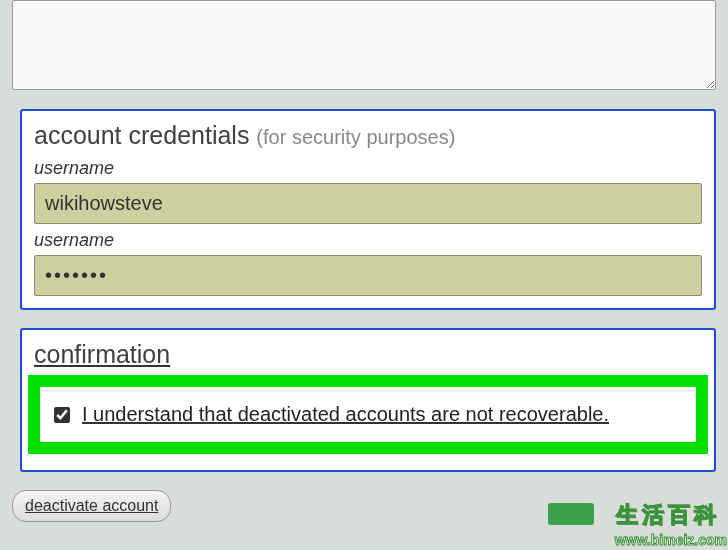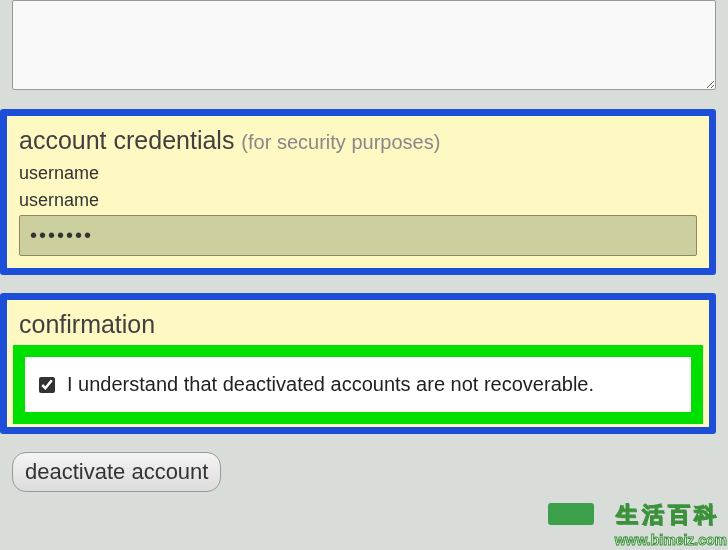--- a/index.html
+++ b/index.html
@@ -25,42 +25,43 @@
       height: 90px;
       background: #f9f9f9;
       border: 1px solid #999;
       resize: both;
       padding: 4px;
       font-family: inherit;
       font-size: 14px;
       border-radius: 2px;
     }
     .panel {
-      background: #fef9c3;
-      margin: 0 12px 18px 0;
+      background: #ffffff;
+      margin: 0 12px 18px 20px;
       padding: 10px 12px 12px 12px;
-      border: 7px solid #1d4ed8;
+      border: 2px solid #1d4ed8;
       border-radius: 3px;
     }
     .panel-title {
       font-size: 25px;
       color: #404040;
       margin-bottom: 8px;
       font-weight: normal;
     }
     .panel-title .subtle {
       font-size: 20px;
       color: #888;
     }
     .field-label {
       display: block;
       font-size: 18px;
       color: #333;
       margin-bottom: 4px;
       margin-top: 6px;
+      font-style: italic;
     }
     .text-input {
       width: 100%;
       background: #cdd09e;
       border: 1px solid #8a8a6a;
       padding: 8px 10px;
       font-size: 20px;
       color: #333;
       font-family: inherit;
       border-radius: 2px;
@@ -83,38 +84,40 @@
     .confirmation-box input[type="checkbox"] {
       width: 16px;
       height: 16px;
       accent-color: #333;
     }
     .confirmation-box label {
       font-size: 20px;
       color: #222;
     }
     .confirm-panel {
-      padding-bottom: 3px;
+      padding-bottom: 16px;
+      text-decoration: underline;
     }
     .confirm-panel .panel-title {
       margin-bottom: 6px;
     }
     .btn-row {
       margin: 8px 12px 0 12px;
     }
     .deactivate-btn {
       background: #e8e8e8;
       background: linear-gradient(#f4f4f4, #dcdcdc);
       border: 1px solid #999;
       padding: 6px 12px;
-      font-size: 22px;
+      font-size: 16px;
       color: #333;
       font-family: inherit;
       border-radius: 14px;
       cursor: pointer;
+      text-decoration: underline;
     }
     .watermark {
       position: absolute;
       right: 0;
       bottom: 0;
       width: 180px;
       height: 50px;
       pointer-events: none;
       opacity: 0.9;
     }
@@ -155,20 +158,21 @@
 <div class="top-textarea">
   <textarea style=""></textarea>
 </div>
 
 <div class="panel">
   <div class="panel-title">
     <span>account credentials</span>
     <span class="subtle">(for security purposes)</span>
   </div>
   <label class="field-label">username</label>
+  <input type="text" class="text-input" value="wikihowsteve" style="">
   <label class="field-label">username</label>
   <input type="text" class="text-input password-input" value="•••••••" style="">
 </div>
 
 <div class="panel confirm-panel">
   <div class="panel-title">confirmation</div>
   <div class="highlight-wrap">
     <div class="confirmation-box">
       <input type="checkbox" checked="" style="">
       <label>I understand that deactivated accounts are not recoverable.</label>

